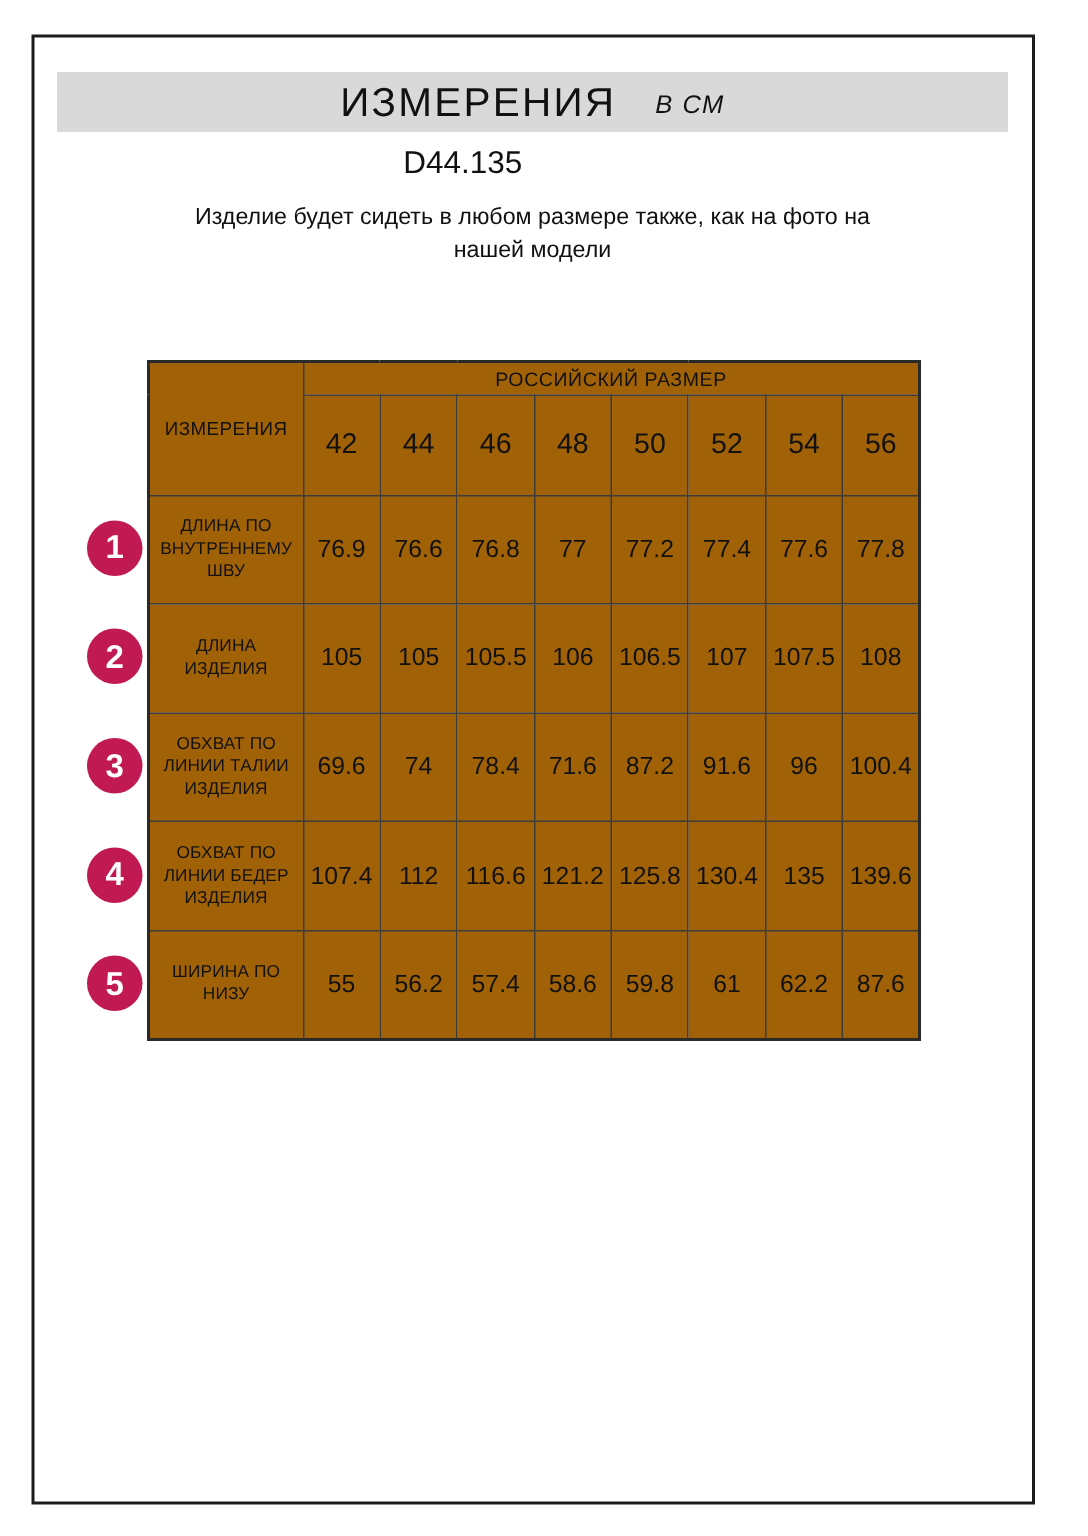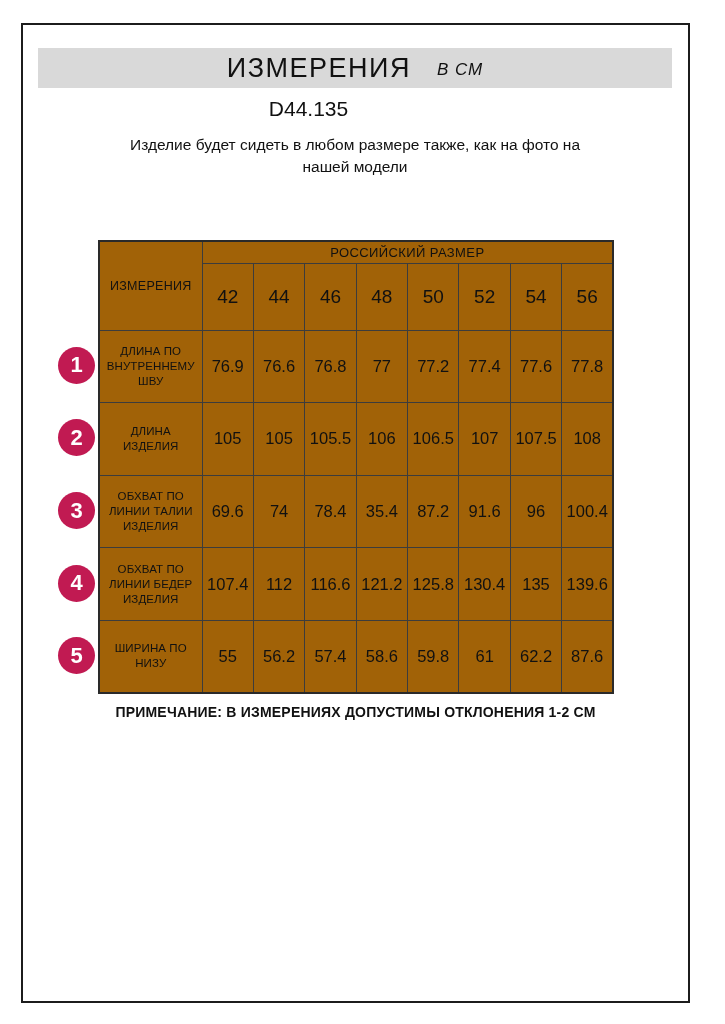--- a/index.html
+++ b/index.html
@@ -122,21 +122,21 @@
           <td class="value-cell">106.5</td>
           <td class="value-cell">107</td>
           <td class="value-cell">107.5</td>
           <td class="value-cell">108</td>
         </tr>
         <tr>
           <th class="row-label">ОБХВАТ ПО ЛИНИИ ТАЛИИ ИЗДЕЛИЯ</th>
           <td class="value-cell">69.6</td>
           <td class="value-cell">74</td>
           <td class="value-cell">78.4</td>
-          <td class="value-cell">35.4</td>
+          <td class="value-cell">71.6</td>
           <td class="value-cell">87.2</td>
           <td class="value-cell">91.6</td>
           <td class="value-cell">96</td>
           <td class="value-cell">100.4</td>
         </tr>
         <tr>
           <th class="row-label">ОБХВАТ ПО ЛИНИИ БЕДЕР ИЗДЕЛИЯ</th>
           <td class="value-cell">107.4</td>
           <td class="value-cell">112</td>
           <td class="value-cell">116.6</td>
@@ -161,14 +161,13 @@
   </table>
 
   <div id="badges">
       <div class="badge" style="top: 346.8px;">1</div>
       <div class="badge" style="top: 419.4px;">2</div>
       <div class="badge" style="top: 492px;">3</div>
       <div class="badge" style="top: 564.6px;">4</div>
       <div class="badge" style="top: 637.2px;">5</div>
     </div>
 
-  <div class="note">ПРИМЕЧАНИЕ: В ИЗМЕРЕНИЯХ ДОПУСТИМЫ ОТКЛОНЕНИЯ 1-2 СМ</div>
 </div>
 
 </body></html>

